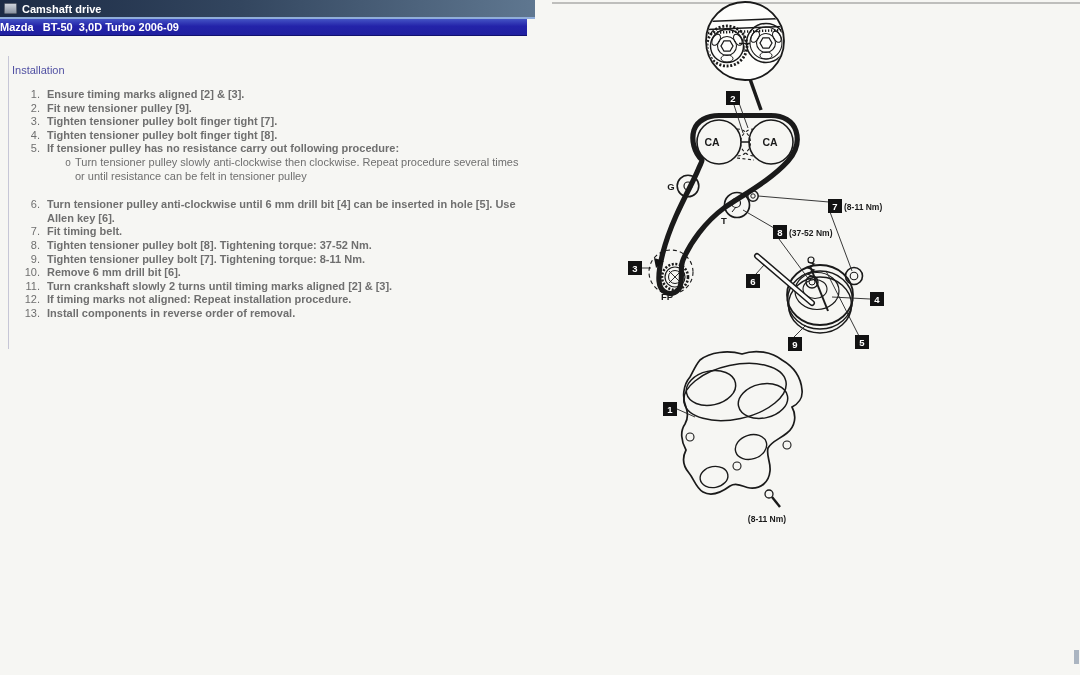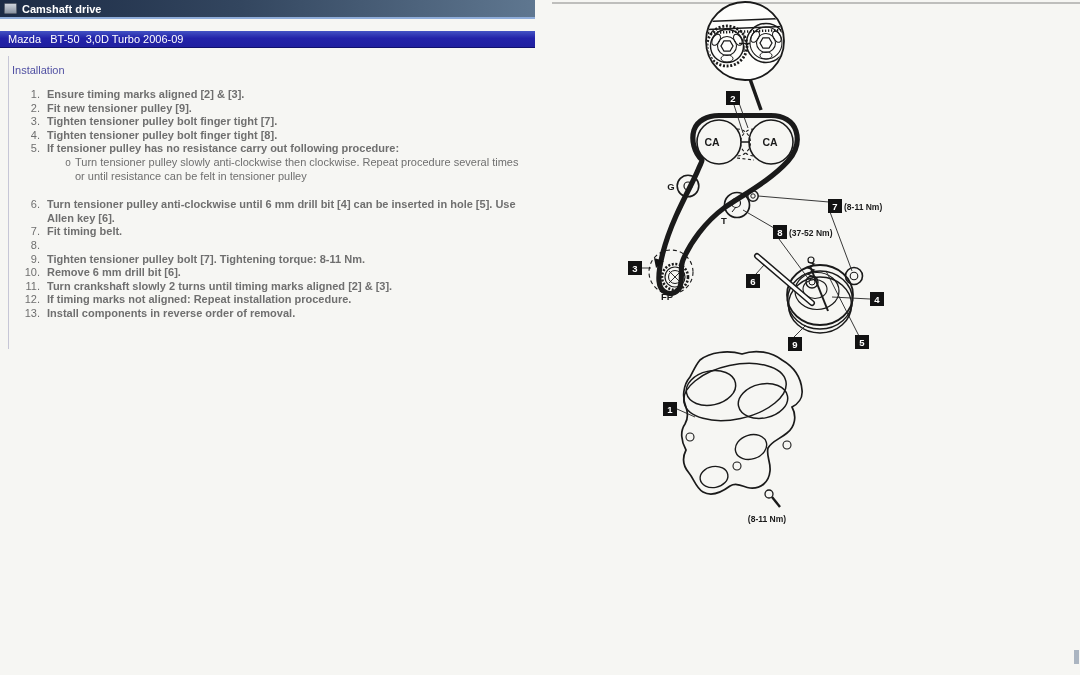--- a/index.html
+++ b/index.html
@@ -5,24 +5,24 @@
   html,body{margin:0;padding:0;}
   .page{position:relative;width:1080px;height:675px;background:#f6f6f3;overflow:hidden;
         font-family:"Liberation Sans",sans-serif;}
   
   .titlebar{position:absolute;left:0;top:0;width:535px;height:17px;
             background:linear-gradient(to right,#1c2b45,#33465f 45%,#5f7790);
             display:flex;align-items:center;color:#fff;font-size:11px;font-weight:bold;}
   .appicon{width:11px;height:9px;margin:0 5px 0 4px;
            background:linear-gradient(#cfd4dc,#8a94a2);border:1px solid #5a6270;border-radius:1px;}
   .tb-sep{position:absolute;left:0;top:17px;width:535px;height:2px;background:#8fadda;}
-  .modelbar{position:absolute;left:0;top:19px;width:527px;height:16px;padding-left:8px;
+  .modelbar{position:absolute;left:0;top:19px;width:527px;height:16px;padding-left:0;
             background:linear-gradient(#4353c4,#2323a9 45%,#2020a0);
-            border-bottom:1px solid #11116e;color:#fff;font-size:11px;font-weight:normal;
-            display:flex;align-items:center;white-space:pre;margin-top:12px;}
+            border-bottom:1px solid #11116e;color:#fff;font-size:11px;font-weight:bold;
+            display:flex;align-items:center;white-space:pre;}
   
   .heading{position:absolute;left:12px;top:64px;font-size:11px;font-weight:normal;color:#5151a3;}
   .vrule{position:absolute;left:8px;top:56px;width:1px;height:293px;background:#c6c6d6;}
   .steps{position:absolute;left:12px;top:88px;width:510px;font-size:11px;color:#6f6f6f;line-height:13.6px;}
   .step{display:flex;}
   .step .num{flex:none;width:28px;text-align:right;}
   .step .txt{margin-left:7px;max-width:480px;font-weight:bold;}
   .substep{display:flex;margin-left:50px;}
   .substep .bullet{flex:none;width:12px;text-align:center;font-size:10px;}
   .substep .txt{margin-left:1px;max-width:458px;}
@@ -272,20 +272,21 @@
     <div class="step gap-before">
         <span class="num">6.</span>
         <span class="txt">Turn tensioner pulley anti-clockwise until 6 mm drill bit [4] can be inserted in hole [5]. Use Allen key [6].</span>
       </div>
     <div class="step">
         <span class="num">7.</span>
         <span class="txt">Fit timing belt.</span>
       </div>
     <div class="step">
         <span class="num">8.</span>
+        <span class="txt">Tighten tensioner pulley bolt [8]. Tightening torque: 37-52 Nm.</span>
       </div>
     <div class="step">
         <span class="num">9.</span>
         <span class="txt">Tighten tensioner pulley bolt [7]. Tightening torque: 8-11 Nm.</span>
       </div>
     <div class="step">
         <span class="num">10.</span>
         <span class="txt">Remove 6 mm drill bit [6].</span>
       </div>
     <div class="step">

